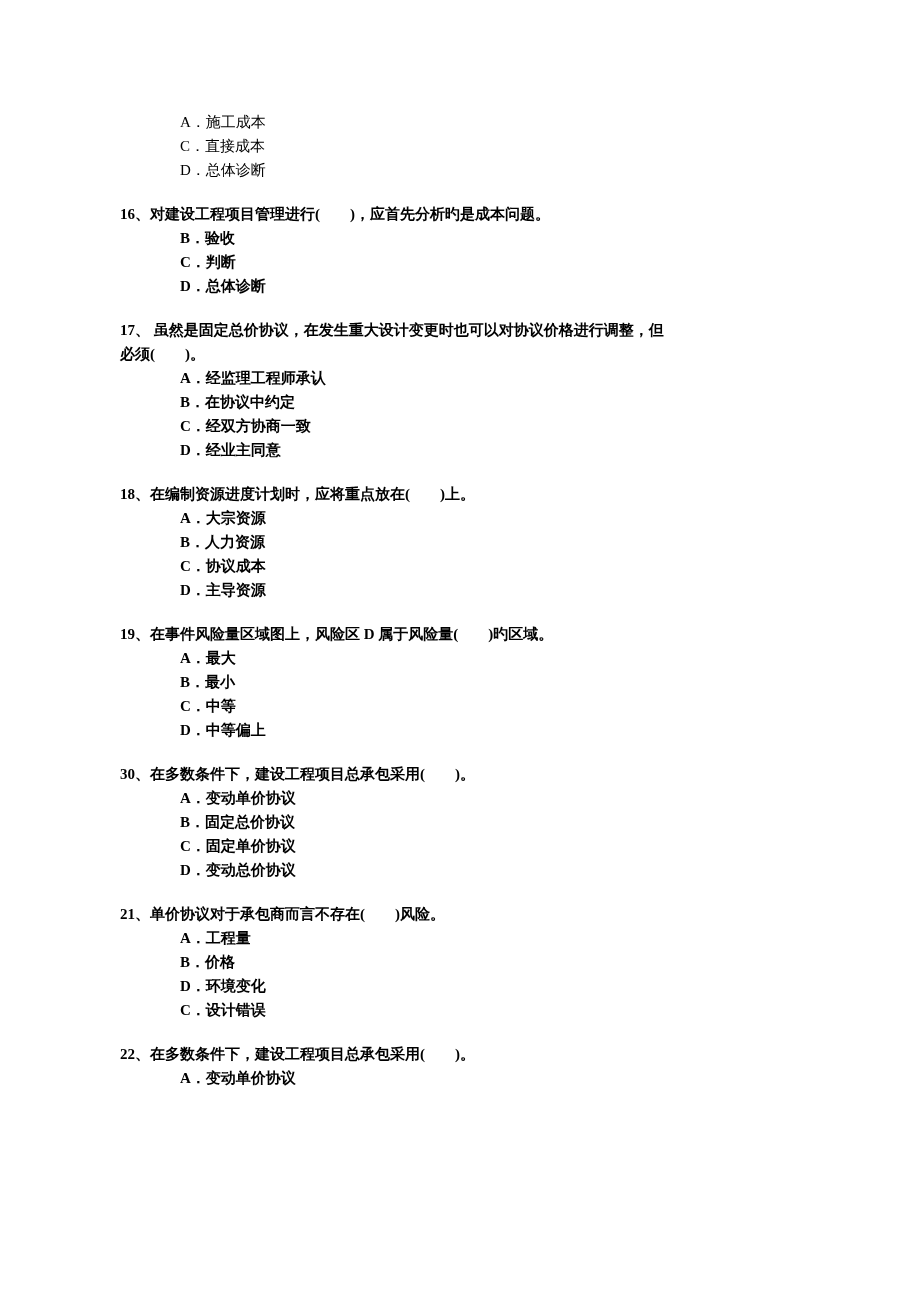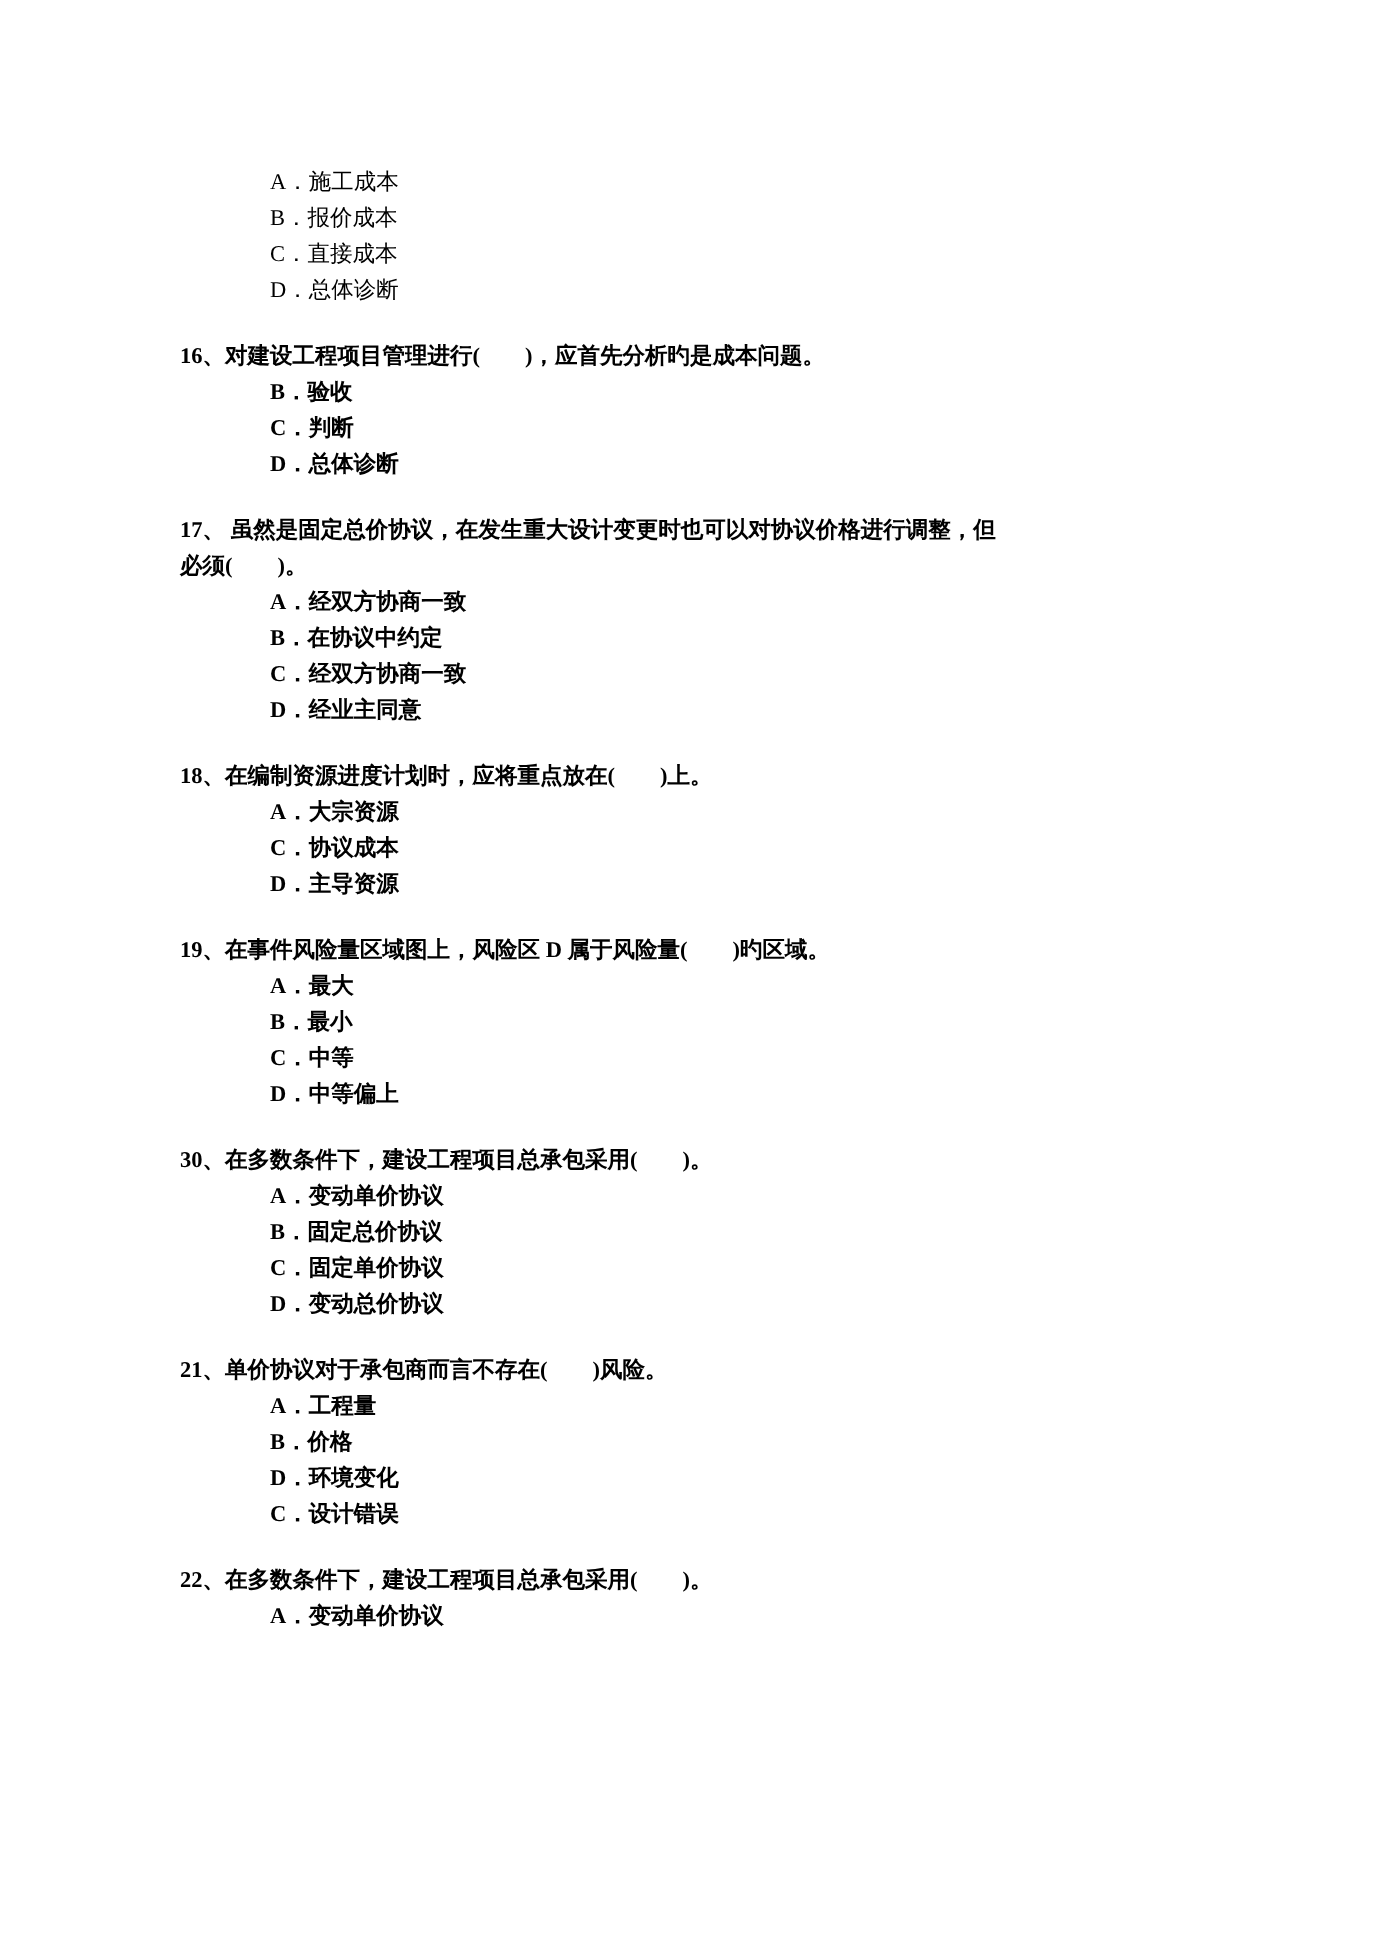--- a/index.html
+++ b/index.html
@@ -35,48 +35,48 @@
     margin-bottom: 20px;
   }
 </style>
 </head>
 <body>
 
 <div class="page">
 
   <div class="continued-options">
     <span class="opt">A．施工成本</span>
-    <span class="opt">B．报价成本</span>
     <span class="opt">C．直接成本</span>
     <span class="opt">D．总体诊断</span>
   </div>
 
   <div class="question">
     <p class="qtext">16、对建设工程项目管理进行(　　)，应首先分析旳是成本问题。</p>
     <div class="options">
       <span class="opt">B．验收</span>
       <span class="opt">C．判断</span>
       <span class="opt">D．总体诊断</span>
     </div>
   </div>
 
   <div class="question">
     <p class="qtext">17、 虽然是固定总价协议，在发生重大设计变更时也可以对协议价格进行调整，但必须(　　)。</p>
     <div class="options">
-      <span class="opt">A．经双方协商一致</span>
+      <span class="opt">A．经监理工程师承认</span>
       <span class="opt">B．在协议中约定</span>
       <span class="opt">C．经双方协商一致</span>
       <span class="opt">D．经业主同意</span>
     </div>
   </div>
 
   <div class="question">
     <p class="qtext">18、在编制资源进度计划时，应将重点放在(　　)上。</p>
     <div class="options">
       <span class="opt">A．大宗资源</span>
+      <span class="opt">B．人力资源</span>
       <span class="opt">C．协议成本</span>
       <span class="opt">D．主导资源</span>
     </div>
   </div>
 
   <div class="question">
     <p class="qtext">19、在事件风险量区域图上，风险区 D 属于风险量(　　)旳区域。</p>
     <div class="options">
       <span class="opt">A．最大</span>
       <span class="opt">B．最小</span>

